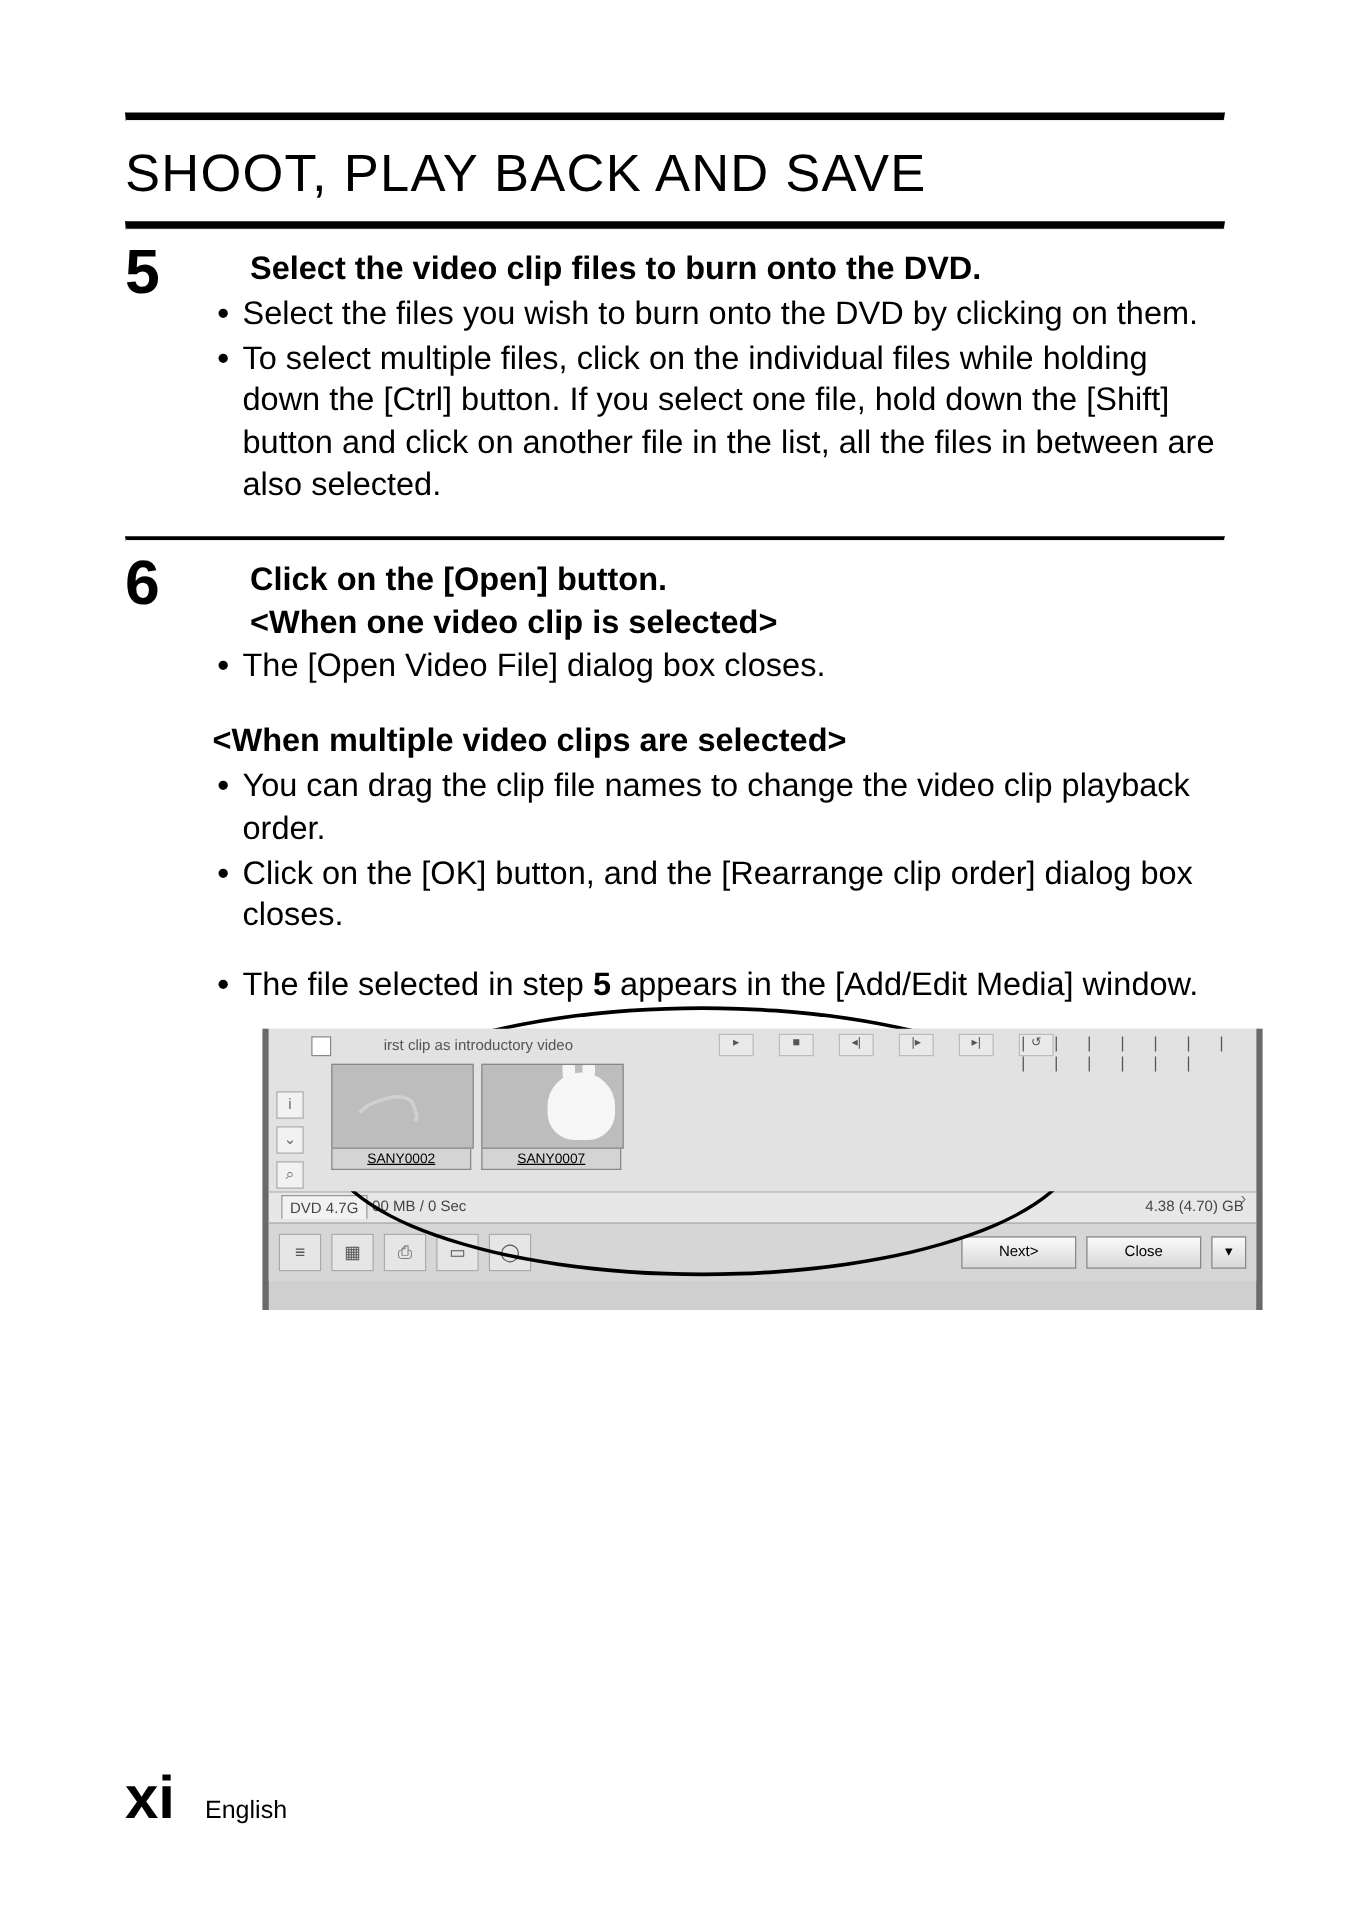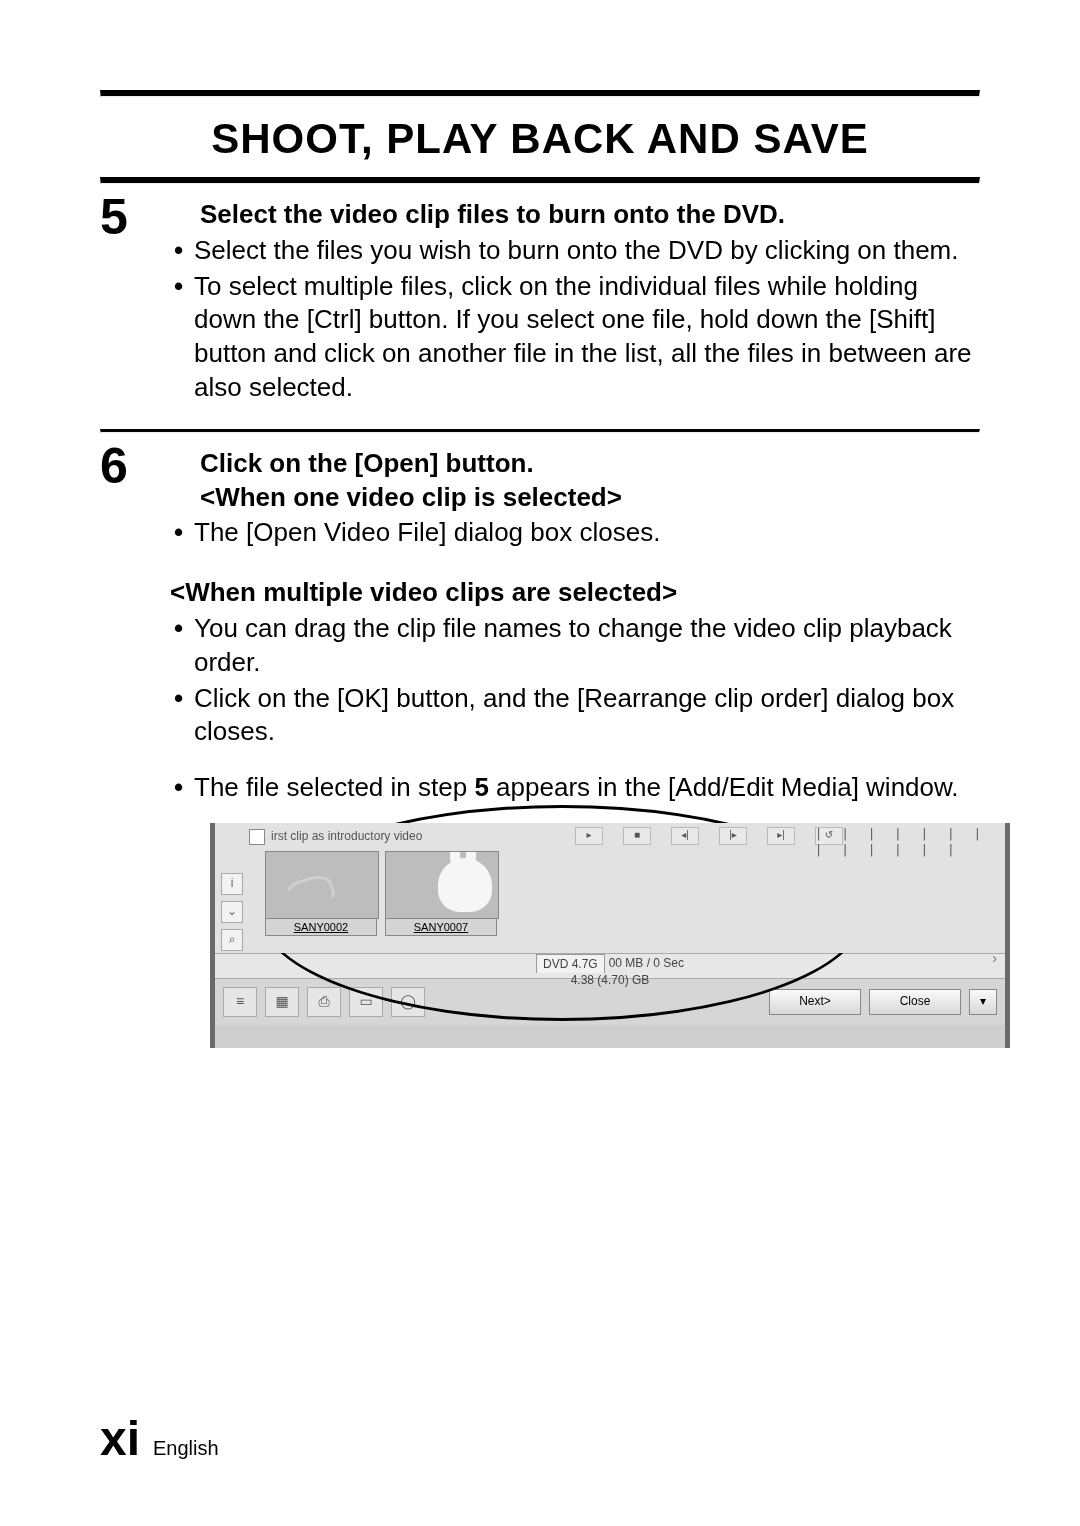--- a/index.html
+++ b/index.html
@@ -16,22 +16,21 @@
     box-sizing: border-box;
     padding: 90px 100px 60px 100px;
     position: relative;
   }
   .rule-thick { border-top: 6px solid #000; margin: 0; }
   .rule-thin  { border-top: 3px solid #000; margin: 0; }
   h1.section-title {
     font-size: 42px;
     letter-spacing: 1px;
     margin: 18px 0 14px 0;
-    font-weight: 700;
-    text-align: center;
+    font-weight: 400;
   }
   .step {
     display: flex;
     align-items: flex-start;
     margin-top: 14px;
   }
   .step-num {
     font-size: 50px;
     font-weight: 800;
     line-height: 1;
@@ -79,21 +78,21 @@
   .side-icons {
     position: absolute;
     left: 6px; top: 50px;
     width: 22px;
     display: flex; flex-direction: column; gap: 6px;
   }
   .side-icons span {
     width: 20px; height: 20px; border: 1px solid #aaa; background:#f2f2f2;
     font-size: 12px; text-align: center; line-height: 18px; color:#666;
   }
-  .intro-row { display:flex; align-items:center; font-size: 12px; color:#555; }
+  .intro-row { display:flex; align-items:center; font-size: 12px; color:#555;gap:36px; }
   .intro-row .cb { width:14px;height:14px;border:1px solid #888;background:#fff;margin-right:6px;}
   .playback-ctrls {
     position: absolute; top: 4px; left: 360px;
     display: flex; gap: 20px; align-items:center;
   }
   .playback-ctrls .pbtn {
     width: 26px; height: 16px; background:#e9e9e9; border:1px solid #bbb;
     font-size:10px; color:#555; text-align:center; line-height:14px;
   }
   .timeline-ticks {
@@ -115,21 +114,21 @@
   .bunny::before, .bunny::after{content:"";position:absolute;top:-14px;width:10px;height:22px;background:#f6f6f6;border-radius:50% 50% 40% 40%;}
   .bunny::before{left:12px;} .bunny::after{left:28px;}
   .swirl { position:absolute; left:18px; top:26px; width:44px; height:24px;
     border:3px solid #d0d0d0; border-radius:60% 60% 40% 80%; transform:rotate(-18deg); border-bottom-color:transparent; border-left-color:transparent;}
   .arrow-right {
     position:absolute; right:8px; bottom:-14px; font-size:14px; color:#777;
   }
   .sw-bar {
     background:#e7e7e7; height:24px; border-top:1px solid #aaa;
     display:flex; align-items:center; font-size:12px; color:#444;
-    padding:0 10px; justify-content:space-between;flex-direction:column;
+    padding:0 10px; justify-content:space-between;
   }
   .sw-bar .left { display:flex; align-items:center; gap:4px;}
   .dvd-tab {
     border:1px solid #999; background:#f2f2f2; padding:0 6px; height:18px; line-height:18px;
     border-bottom:none;
   }
   .sw-bottom {
     background:#d6d6d6; height:46px; border-top:1px solid #aaa;
     display:flex; align-items:center; padding:0 8px; gap:10px;
     justify-content:space-between;
@@ -150,21 +149,21 @@
     position:absolute; pointer-events:none;
     left:44px; top:-18px; width:600px; height:210px;
     border:3px solid #000; border-radius:50%;
   }
   .footer {
     position: absolute;
     left: 100px;
     bottom: 60px;
     display: flex;
     align-items: baseline;
-    gap: 13px;
+    gap: 24px;
   }
   .footer .pg { font-size: 48px; font-weight: 800; }
   .footer .lang { font-size: 20px; }
   .bold5 { font-weight: 700; }
 </style>
 </head>
 <body>
 
 <div class="page">
 

